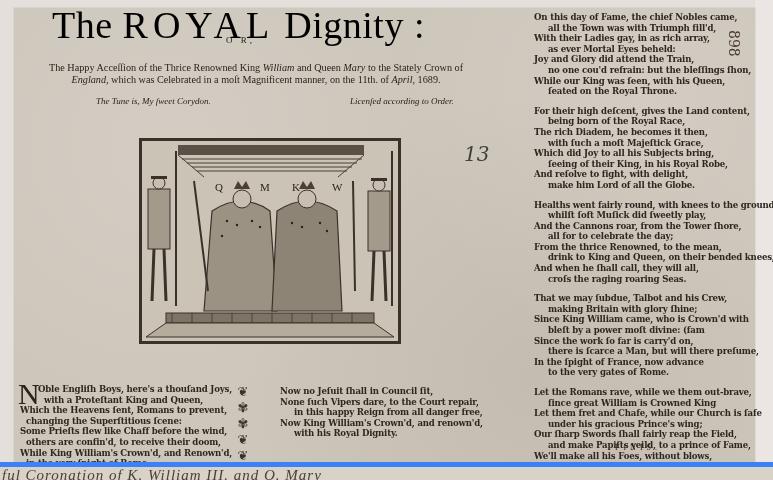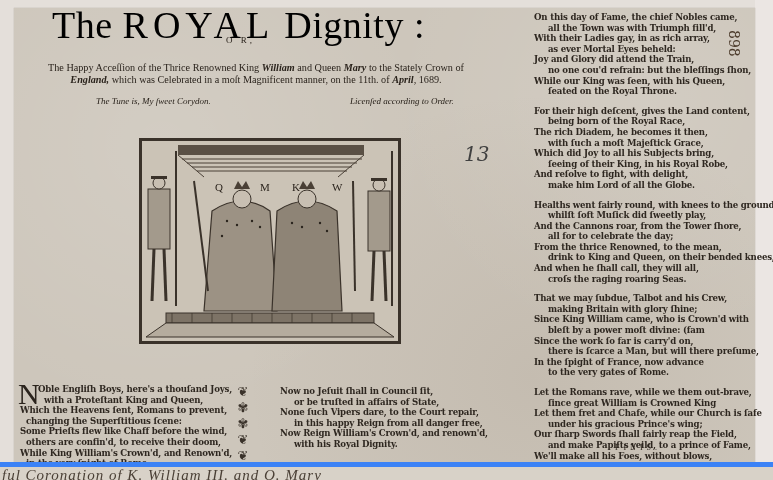--- a/index.html
+++ b/index.html
@@ -30,21 +30,21 @@
   .title {
     position:absolute; left:52px; top:3px; width:430px; text-align:left;
     font-size:38px; letter-spacing:0.5px; color:#000000; white-space:nowrap;
   }
   .title .royal { letter-spacing:5px; }
   .or { position:absolute; left:226px; top:35px; font-size:9px; letter-spacing:3px; }
   .subtitle {
     position:absolute; left:20px; top:62px; width:472px; text-align:center;
     font-size:10.2px; line-height:12px;
   }
-  .subtitle i { font-style:italic;font-weight:bold; }
+  .subtitle i { font-style:italic; }
   .tune { position:absolute; left:96px; top:96px; font-size:9px; font-style:italic; }
   .licensed { position:absolute; left:350px; top:96px; font-size:9px; font-style:italic; }
 
   .woodcut {
     position:absolute; left:139px; top:138px; width:262px; height:206px;
     border:3px solid #3a322a; background:#cbc3b6; box-sizing:border-box;
   }
   .handwritten-13 {
     position:absolute; left:464px; top:142px; font-family:"DejaVu Serif", serif;
     font-size:20px; color:#404040; font-style:italic;
@@ -247,22 +247,21 @@
 <div class="ornaments">
   <span class="orn">❦</span>
   <span class="orn">✾</span>
   <span class="orn">✾</span>
   <span class="orn">❦</span>
   <span class="orn">❦</span>
 </div>
 
 <div class="verse" style="left:256px; top:386px;margin-left:24px;">
   <span class="l">Now no Jeſuit ſhall in Council ſit,</span>
-  <span class="l ind">or be truſted in affairs of State,</span>
   <span class="l">None ſuch Vipers dare, to the Court repair,</span>
   <span class="l ind">in this happy Reign from all danger free,</span>
-  <span class="l">Now Reign William's Crown'd, and renown'd,</span>
+  <span class="l">Now King William's Crown'd, and renown'd,</span>
   <span class="l ind">with his Royal Dignity.</span>
 </div>
 
 <div class="under-sheet">
   <span>ful Coronation of K. William III. and Q. Mary</span>
 </div>
 
 </body></html>

